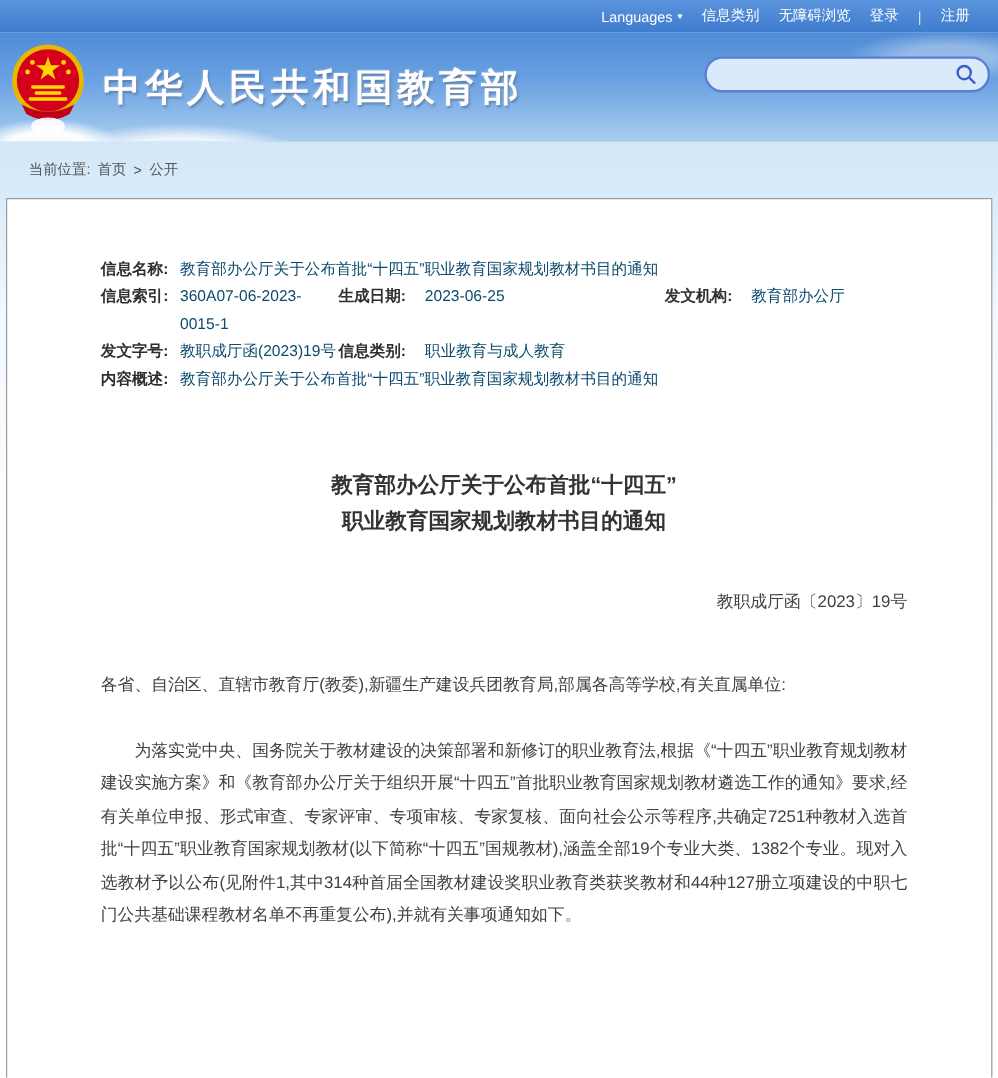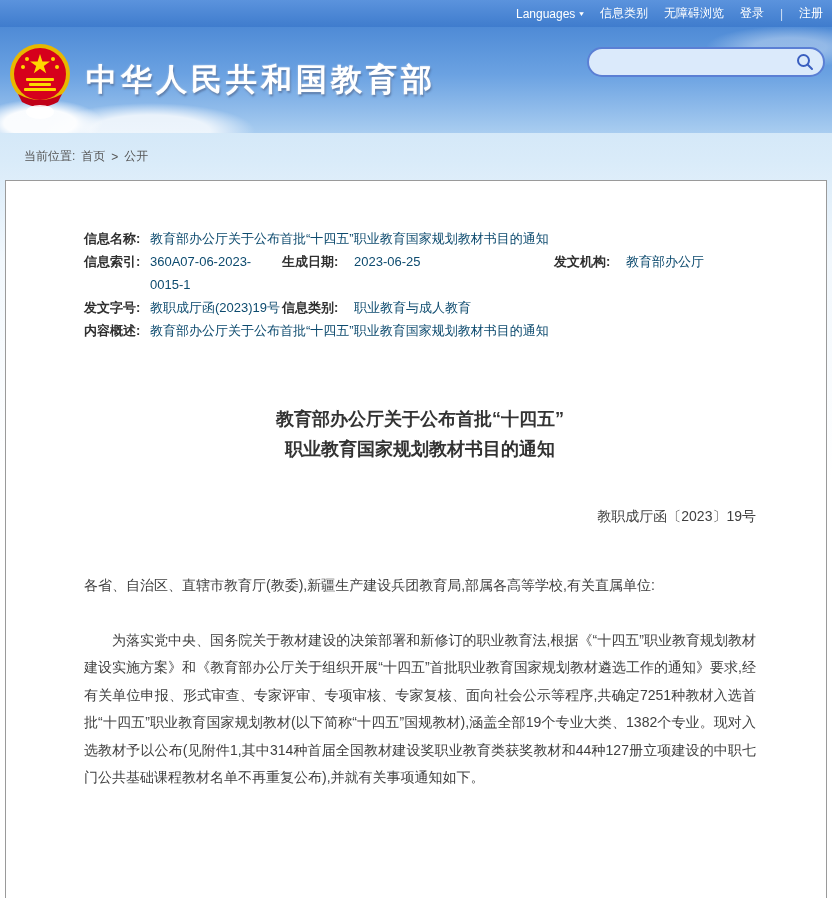--- a/index.html
+++ b/index.html
@@ -6,29 +6,29 @@
   html,body { width:832px; }
   body { font-family:"Liberation Sans","DejaVu Sans",sans-serif; }
   .page {
     position:relative; width:832px; height:898px; overflow:hidden;
     background:linear-gradient(180deg,#bfdcf4 0px,#d9ebf9 160px,#f2f8fd 260px,#ffffff 480px);
   }
   
   .topbar {
     height:27px; background:linear-gradient(180deg,#5b93dd,#3f7ccd);
     display:flex; align-items:center; justify-content:flex-end;
-    padding-right:9px; gap:16px; color:#ffffff; font-size:12px;
+    padding-right:24px; gap:16px; color:#ffffff; font-size:12px;
   }
   .topbar a, .topbar .lang { color:#ffffff; text-decoration:none; cursor:pointer; }
   .lang { display:flex; align-items:center; gap:4px; }
   .chev { font-size:9px; display:inline-block; transform:scaleY(.8); }
   .tb-sep { color:#cfe0f5; }
   
   .header {
-    position:relative; height:106px;
+    position:relative; height:91px;
     background:
       radial-gradient(90px 34px at 40px 96px, rgba(255,255,255,.95) 40%, rgba(255,255,255,0) 70%),
       radial-gradient(150px 40px at 150px 104px, rgba(255,255,255,.8) 40%, rgba(255,255,255,0) 70%),
       radial-gradient(120px 30px at 790px 20px, rgba(255,255,255,.35) 30%, rgba(255,255,255,0) 70%),
       linear-gradient(180deg,#4f8bd6 0%,#6ba2e2 45%,#a9cdf0 100%);
     display:flex; align-items:center; padding:0 8px;
   }
   .emblem { width:64px; height:78px; flex:0 0 auto; margin-top:2px; }
   .brand { margin-left:14px; }
   .brand-cn {

